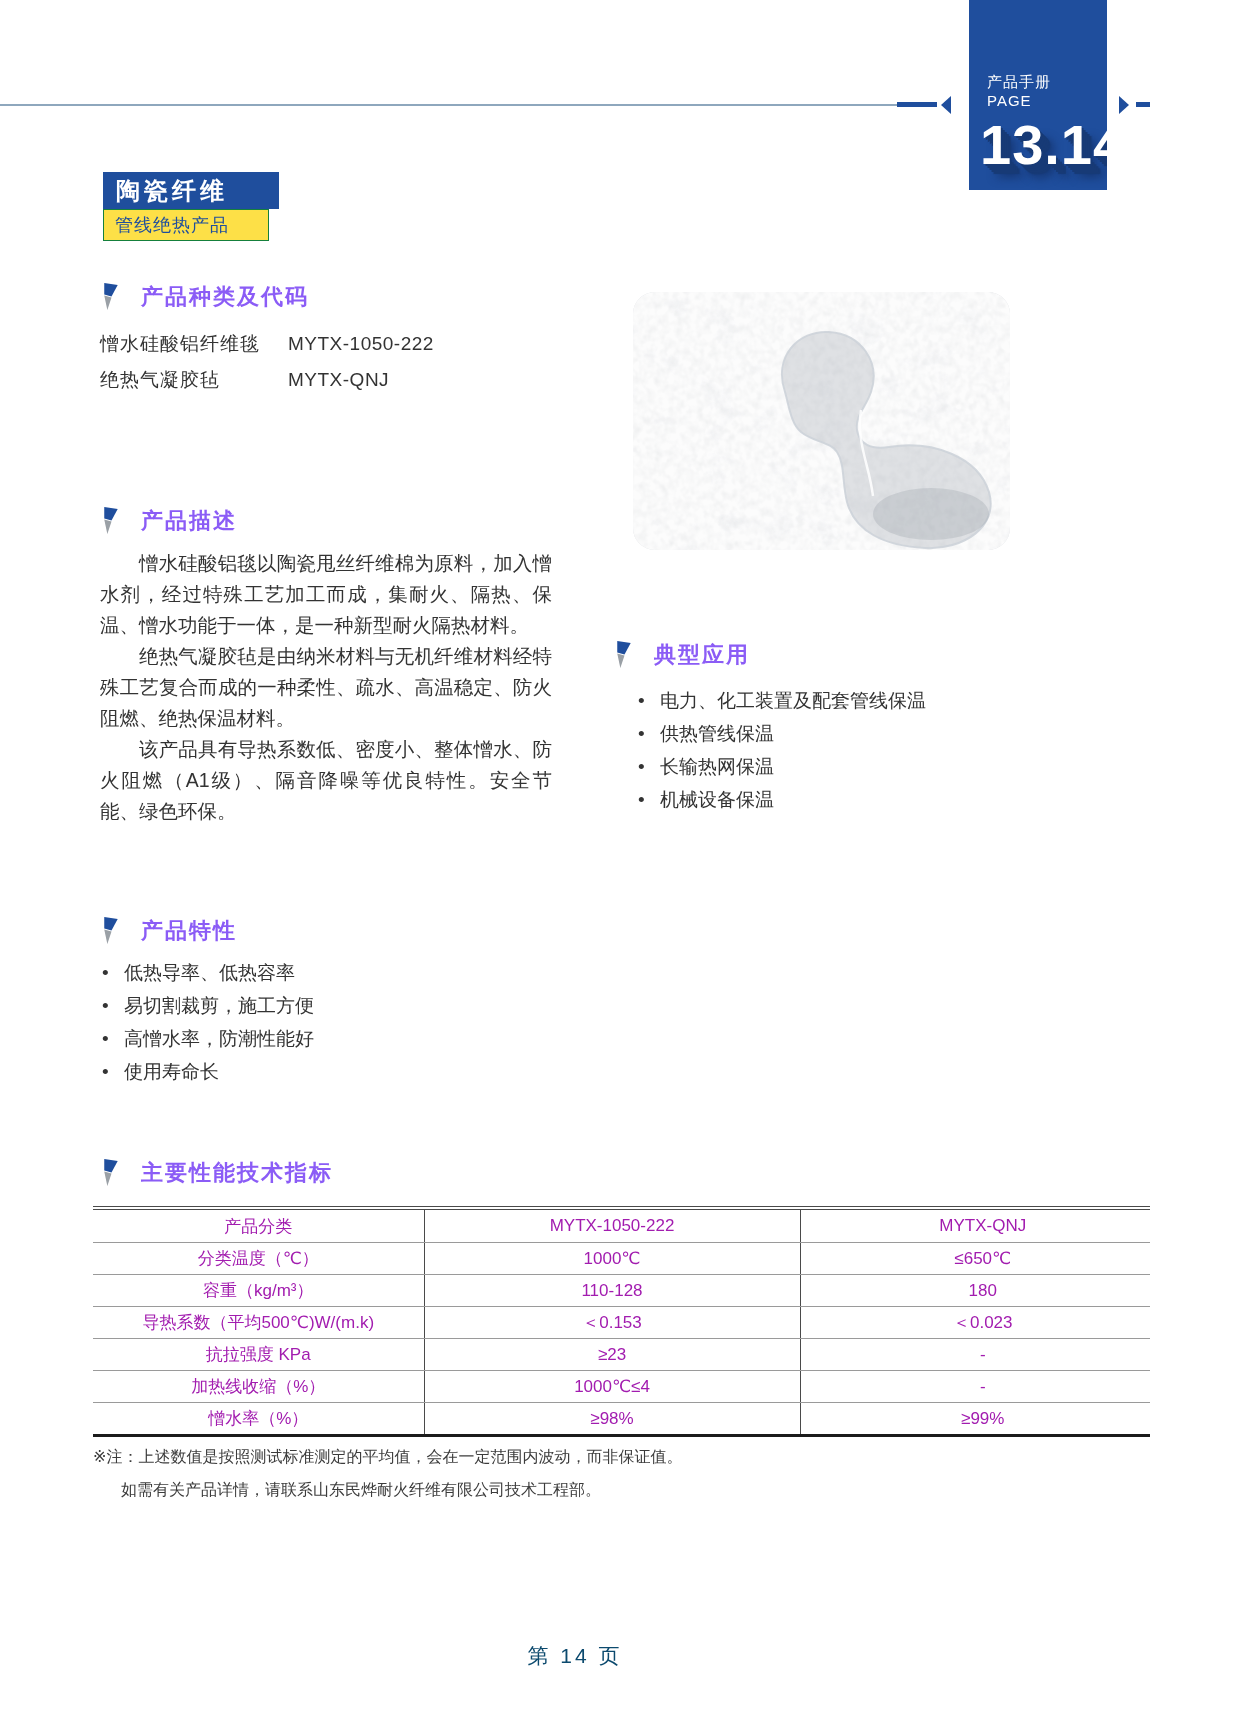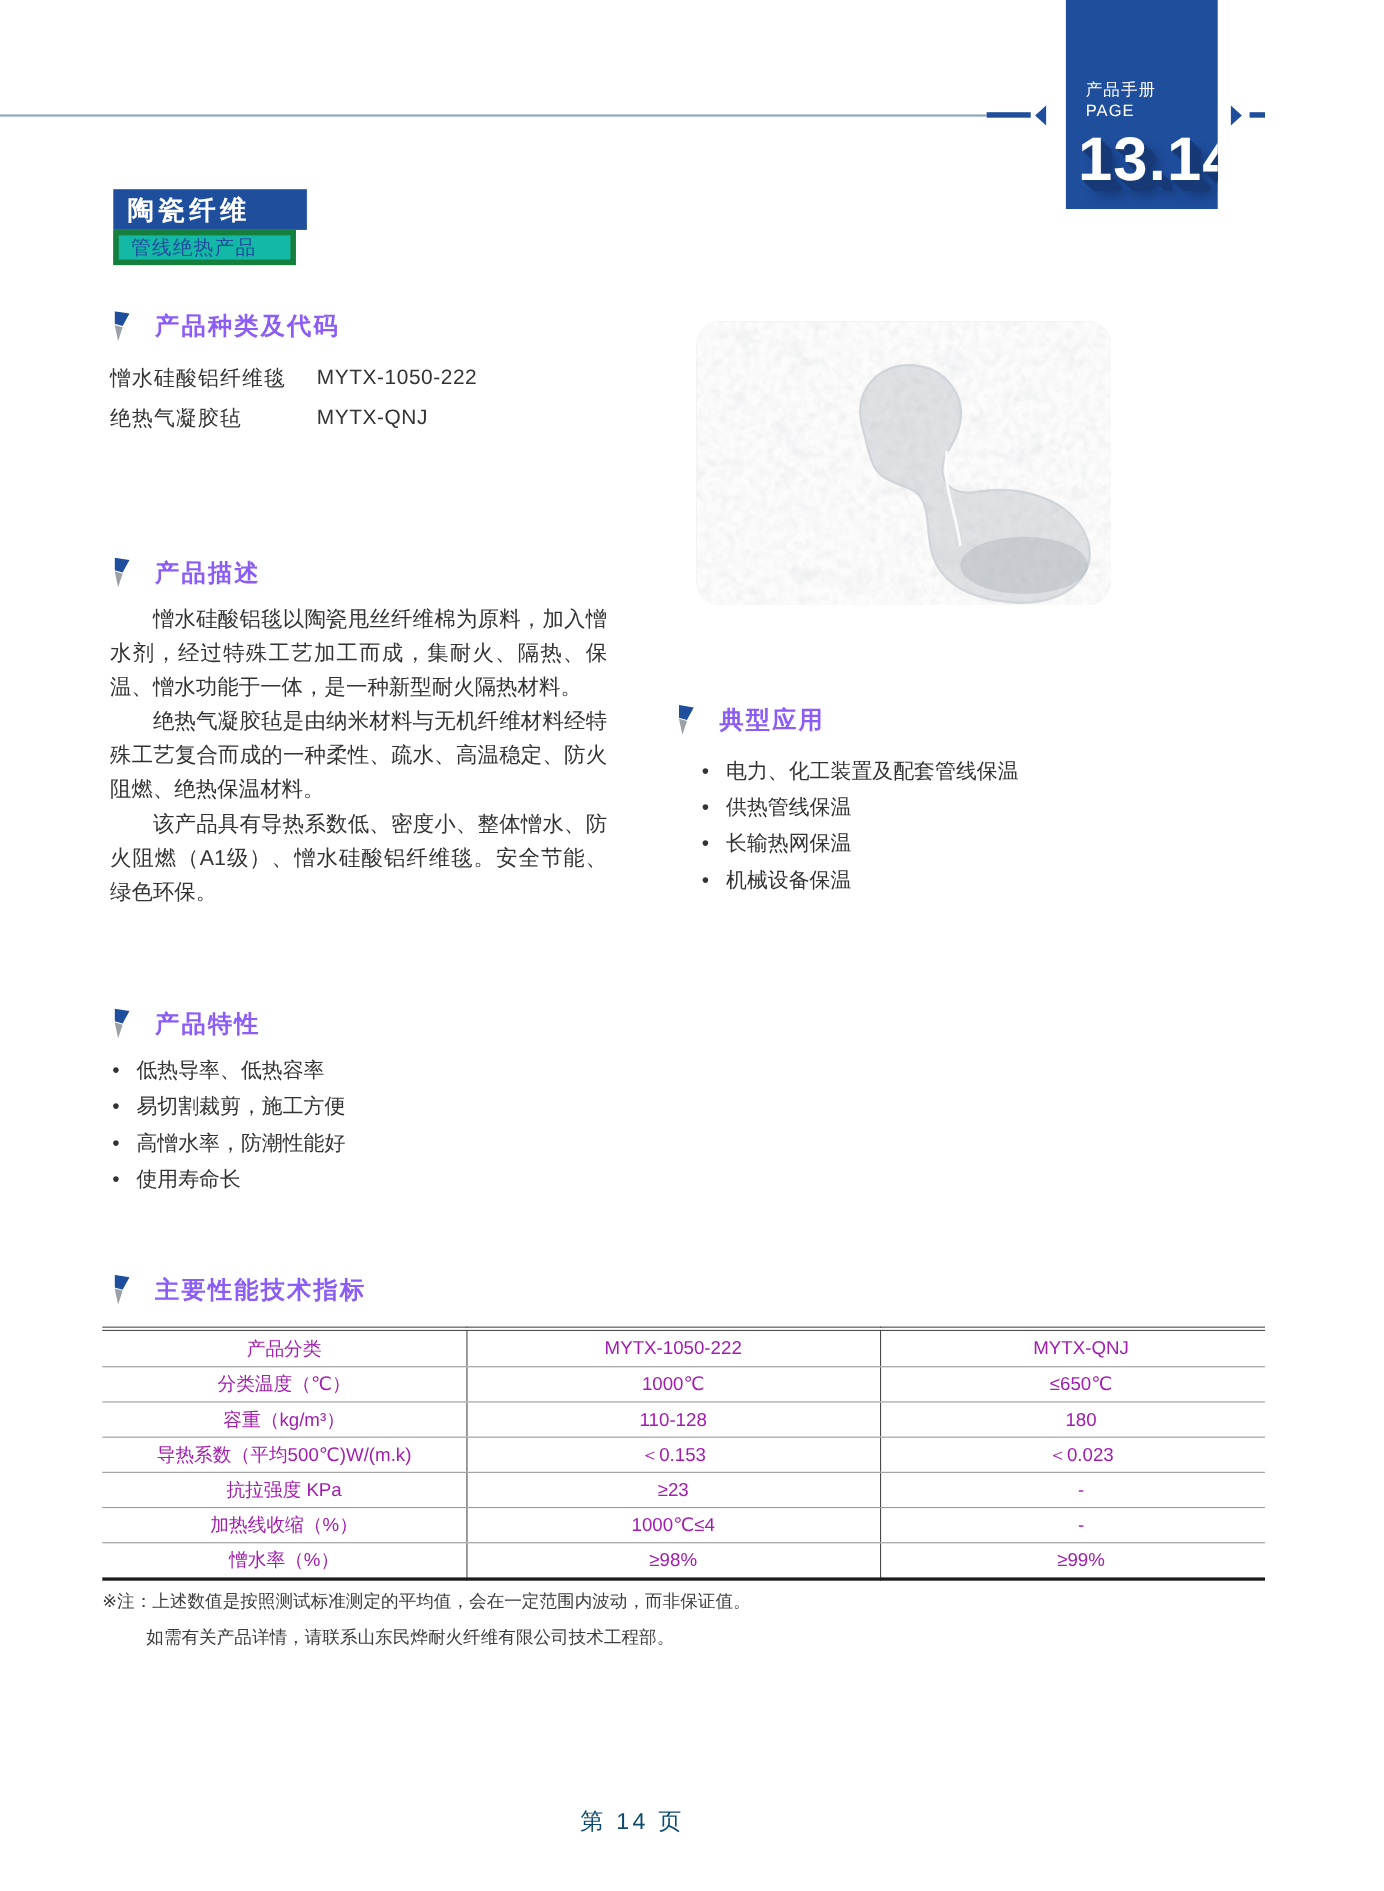--- a/index.html
+++ b/index.html
@@ -19,22 +19,22 @@
          color:#fff;overflow:hidden;}
   .badge-small{position:absolute;left:18px;top:72px;font-size:15px;line-height:19px;letter-spacing:1px;}
   .badge-num{position:absolute;left:11px;top:112px;font-size:56px;font-weight:bold;letter-spacing:1px;
              text-shadow:2px 2px 0 #173a76,4px 4px 0 #173a76,6px 6px 0 #173a76,8px 8px 0 #173a76,
                          10px 10px 1px #173a76,13px 13px 10px rgba(13,34,78,.6);}
 
   
   .title-main{position:absolute;left:103px;top:172px;width:176px;height:37px;background:#1f4e9d;
               color:#fff;font-size:24px;font-weight:bold;letter-spacing:4px;display:flex;
               align-items:center;padding-left:13px;box-sizing:border-box;}
-  .title-sub{position:absolute;left:103px;top:209px;width:166px;height:32px;background:#14b8a6;
-             border:5px solid #15803d;color:#1f4e9d;font-size:18px;display:flex;align-items:center;
+  .title-sub{position:absolute;left:103px;top:209px;width:166px;height:32px;background:#fde047;
+             border:1px solid #15803d;color:#1f4e9d;font-size:18px;display:flex;align-items:center;
              padding-left:11px;box-sizing:border-box;letter-spacing:1px;}
 
   
   .sec{position:absolute;display:flex;align-items:flex-start;gap:22px;}
   .marker{width:15px;height:29px;flex:0 0 auto;margin-top:1px;}
   .sec-title{color:#8b5cf6;font-size:22px;font-weight:bold;letter-spacing:2px;line-height:30px;}
 
   
   .types{position:absolute;left:100px;top:326px;font-size:19px;color:#333;}
   .type-row{display:flex;height:36px;align-items:center;}
@@ -60,21 +60,21 @@
               font-size:17px;color:#a21caf;table-layout:fixed;}
   .spec-table{border-top:4px double #4a4a4a;border-bottom:3px solid #1b1b1b;}
   .spec-table th,.spec-table td{font-weight:normal;text-align:center;height:31px;padding:0 6px;
               border-bottom:1px solid #9a9a9a;}
   .spec-table tr:last-child td{border-bottom:none;}
   .spec-table .vline{border-left:1px solid #4a4a4a;}
   .spec-table thead th{height:32px;}
 
   
   .notes{position:absolute;left:93px;top:1440px;font-size:16px;color:#3c3c3c;line-height:33px;}
-  .notes .n2{margin-left:40px;}
+  .notes .n2{margin-left:28px;}
 
   
   .footer{position:absolute;left:0;top:1642px;width:100%;text-align:center;font-size:21px;
           color:#0c4a6e;letter-spacing:3px;}
 </style>
 </head>
 <body>
 
 <div id="page">
 
@@ -141,21 +141,21 @@
   <div class="sec" style="left:104px;top:506px;">
     <svg class="marker" viewBox="0 0 14 28">
       <polygon points="0,0 13,2 7,13 0,11" fill="#1f4e9d"></polygon>
       <polygon points="0,12 7,14 3,26" fill="#9aa0a6"></polygon>
     </svg>
     <div class="sec-title">产品描述</div>
   </div>
   <div class="desc">
     <p>憎水硅酸铝毯以陶瓷甩丝纤维棉为原料，加入憎水剂，经过特殊工艺加工而成，集耐火、隔热、保温、憎水功能于一体，是一种新型耐火隔热材料。</p>
     <p>绝热气凝胶毡是由纳米材料与无机纤维材料经特殊工艺复合而成的一种柔性、疏水、高温稳定、防火阻燃、绝热保温材料。</p>
-    <p>该产品具有导热系数低、密度小、整体憎水、防火阻燃（A1级）、憎水硅酸铝纤维毯。安全节能、绿色环保。</p>
+    <p>该产品具有导热系数低、密度小、整体憎水、防火阻燃（A1级）、隔音降噪等优良特性。安全节能、绿色环保。</p>
   </div>
 
   <div class="sec" style="left:617px;top:640px;">
     <svg class="marker" viewBox="0 0 14 28">
       <polygon points="0,0 13,2 7,13 0,11" fill="#1f4e9d"></polygon>
       <polygon points="0,12 7,14 3,26" fill="#9aa0a6"></polygon>
     </svg>
     <div class="sec-title">典型应用</div>
   </div>
   <div class="blist" style="left:638px;top:688px;">

